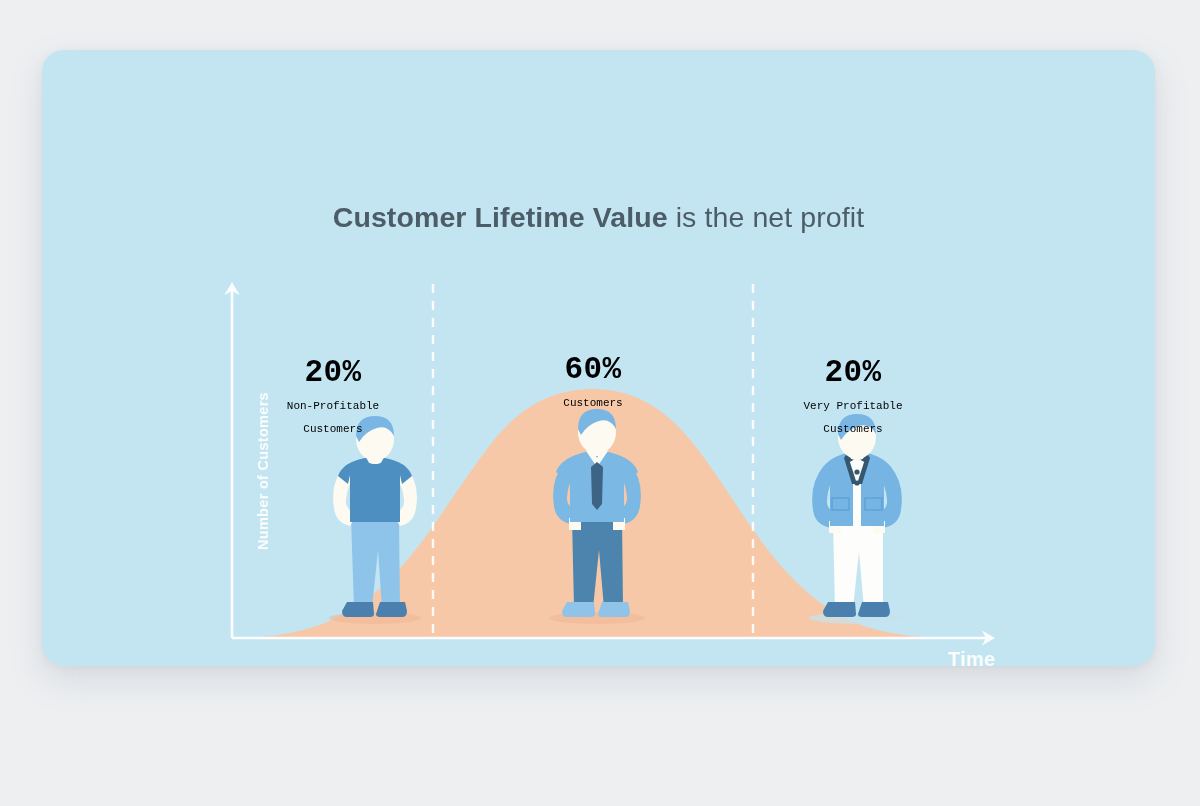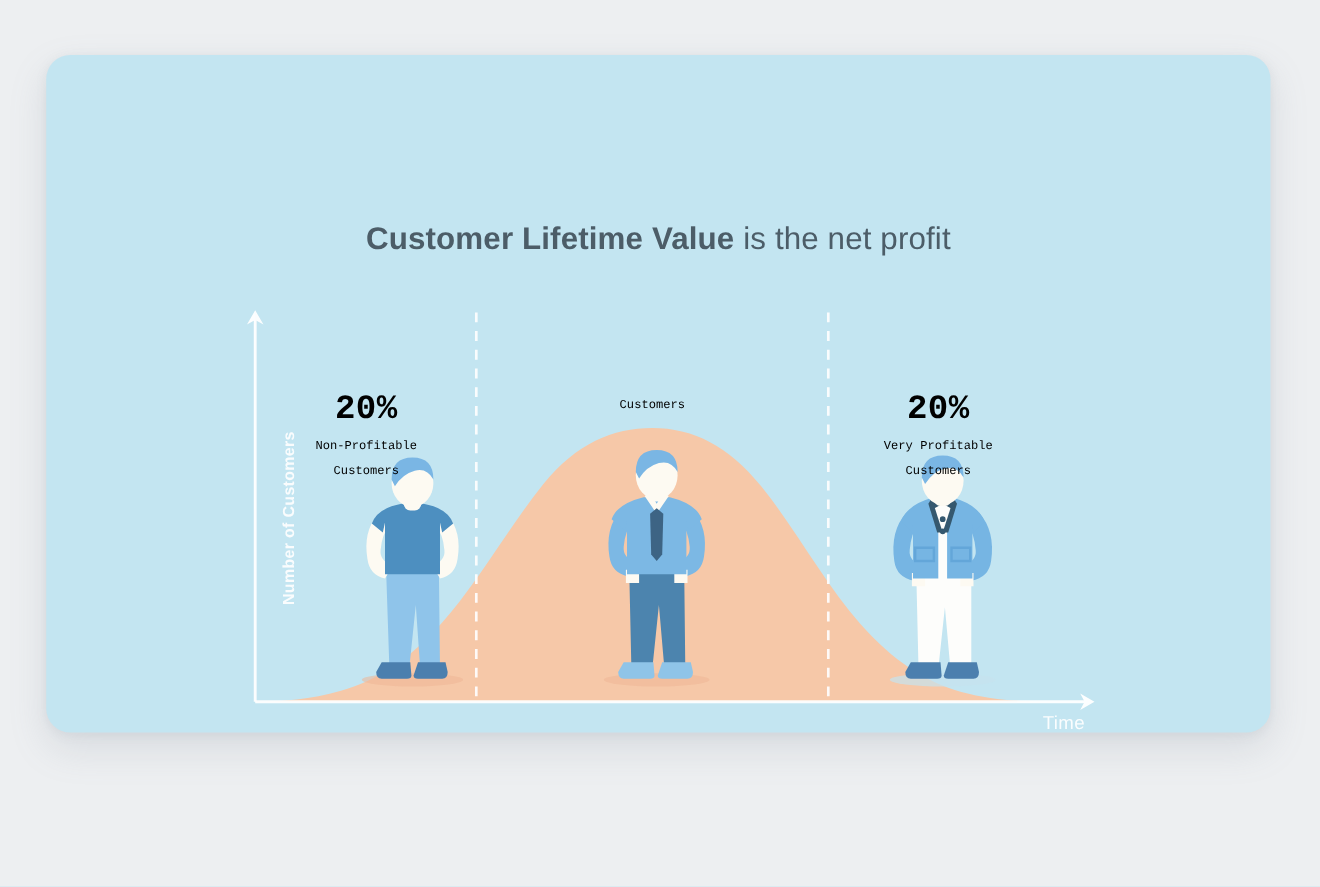--- a/index.html
+++ b/index.html
@@ -77,22 +77,22 @@
     transform:rotate(-90deg);
     transform-origin:left top;
     left:213px;top:500px;
     white-space:nowrap;
     opacity:.92;
   }
   .axis-x-label{
     position:absolute;
     left:906px;top:598px;
     color:#ffffff;
-    font-size:17px;
-    font-weight:400;
+    font-size:20px;
+    font-weight:700;
     letter-spacing:.3px;
     opacity:.92;
   }
 </style>
 </head>
 <body>
 
 <div id="page">
   <div class="card">
 
@@ -218,20 +218,21 @@
 
     <div class="seg" id="seg0">
       <div class="pct">20%</div>
       <div class="desc">
         <div>Non-Profitable</div>
         <div>Customers</div>
       </div>
     </div>
 
     <div class="seg" id="seg1">
+      <div class="pct">60%</div>
       <div class="desc">
         <div>Customers</div>
       </div>
     </div>
 
     <div class="seg" id="seg2">
       <div class="pct">20%</div>
       <div class="desc">
         <div>Very Profitable</div>
         <div>Customers</div>

